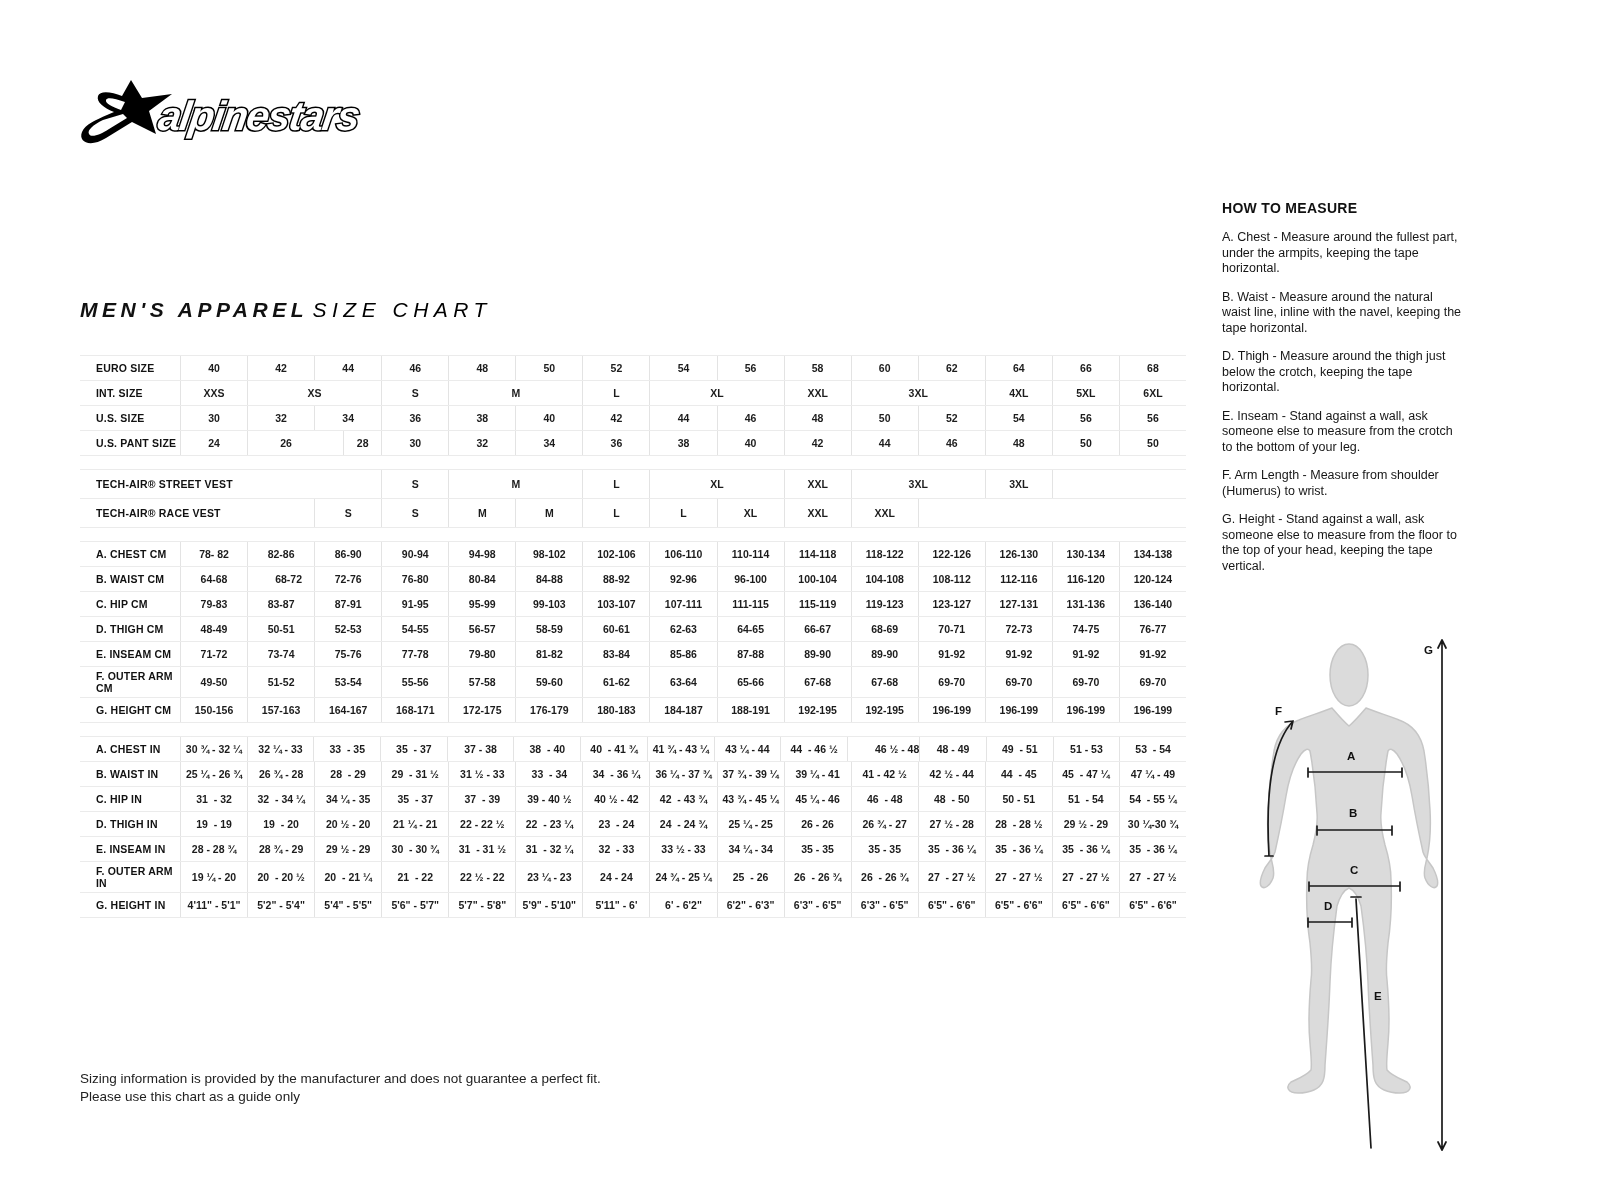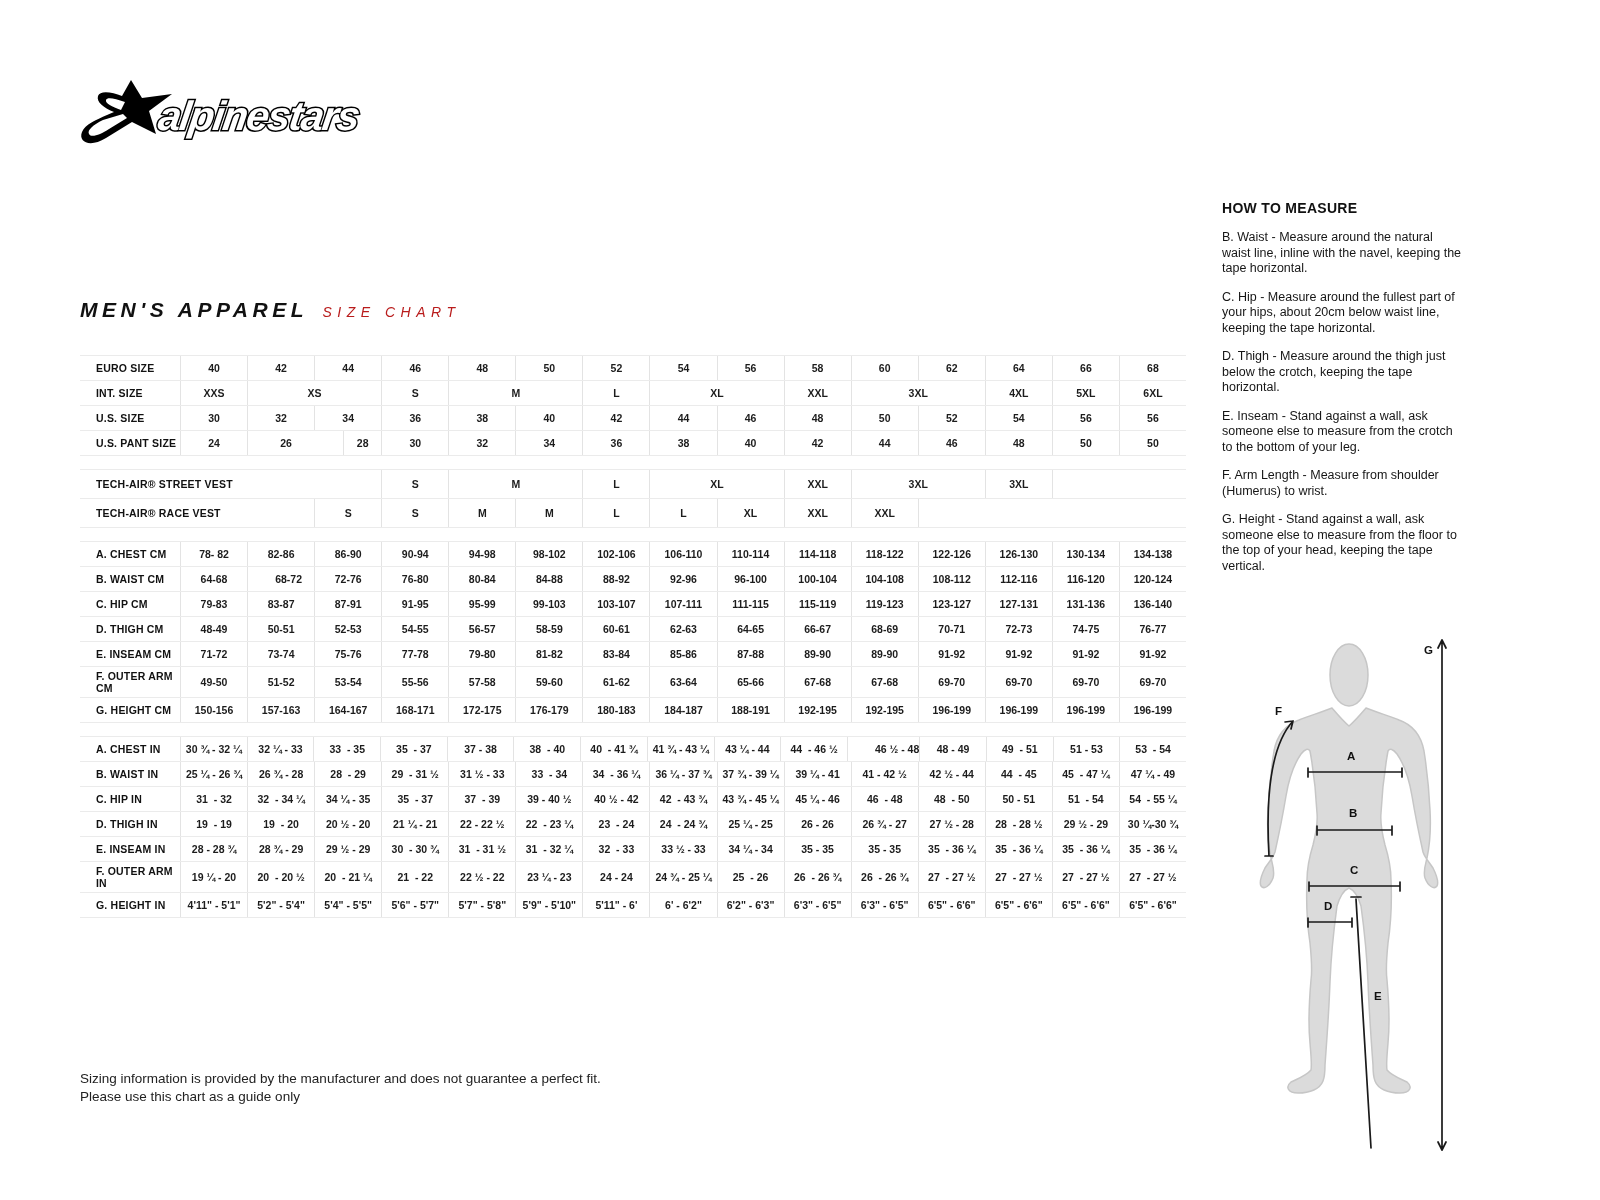--- a/index.html
+++ b/index.html
@@ -5,21 +5,21 @@
   html,body{margin:0;padding:0;background:#fff;}
   body{width:1600px;height:1200px;position:relative;overflow:hidden;
        font-family:"Liberation Sans",sans-serif;color:#1a1a1a;}
 
   
   #logo{position:absolute;left:76px;top:78px;width:290px;height:84px;}
 
   
   #title{position:absolute;left:80px;top:298px;white-space:nowrap;}
   #title .t-main{font-size:21px;font-weight:700;font-style:italic;letter-spacing:4.5px;color:#111;}
-  #title .t-sub{font-size:14px;font-weight:400;font-style:italic;letter-spacing:5.5px;color:#b91c1c;margin-left:10px;}
+  #title .t-sub{font-size:21px;font-weight:400;font-style:italic;letter-spacing:5.5px;color:#000000;}
 
   
   #size-table{position:absolute;left:80px;top:355px;width:1106px;}
   .trow{display:grid;grid-template-columns:100px repeat(15,1fr);
         border-bottom:1px solid #ebebeb;align-items:center;min-height:24px;}
   .trow.group-start{border-top:1px solid #ebebeb;margin-top:13px;}
   .trow:first-child{margin-top:0;}
   .trow.tall{min-height:28px;}
   .lcell{font-size:10.5px;font-weight:700;letter-spacing:.2px;line-height:1.15;
          padding:3px 2px 3px 16px;color:#111;}
@@ -413,22 +413,22 @@
       <div class="dcell bl" style="grid-column: span 1;">6'5" - 6'6"</div>
       <div class="dcell bl" style="grid-column: span 1;">6'5" - 6'6"</div>
       <div class="dcell bl" style="grid-column: span 1;">6'5" - 6'6"</div>
       <div class="dcell bl" style="grid-column: span 1;">6'5" - 6'6"</div>
     </div>
   </div>
 
 <div id="measure-panel">
   <h3>HOW TO MEASURE</h3>
   <div id="htm-items">
+      <p>A. Chest - Measure around the fullest part, under the armpits, keeping the tape horizontal.</p>
       <p>B. Waist - Measure around the natural waist line, inline with the navel, keeping the tape horizontal.</p>
-      <p>C. Hip - Measure around the fullest part of your hips, about 20cm below waist line, keeping the tape horizontal.</p>
       <p>D. Thigh - Measure around the thigh just below the crotch, keeping the tape horizontal.</p>
       <p>E. Inseam - Stand against a wall, ask someone else to measure from the crotch to the bottom of your leg.</p>
       <p>F. Arm Length - Measure from shoulder (Humerus) to wrist.</p>
       <p>G. Height - Stand against a wall, ask someone else to measure from the floor to the top of your head, keeping the tape vertical.</p>
     </div>
 </div>
 
 <div id="diagram">
   <svg width="232" height="566" viewBox="0 0 232 566">
 

